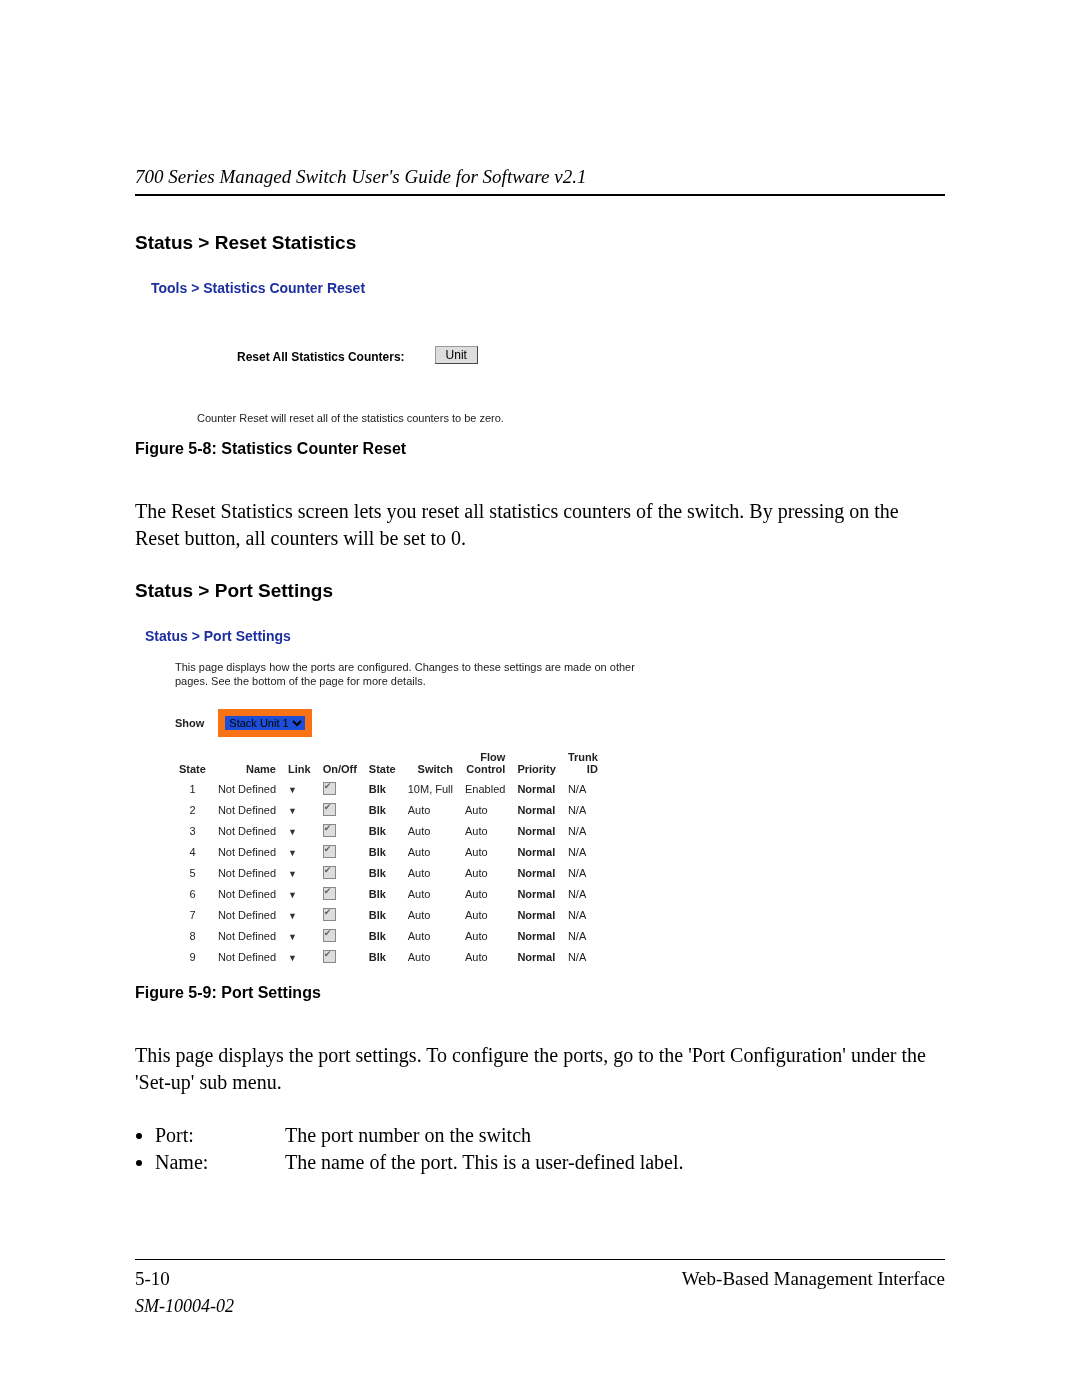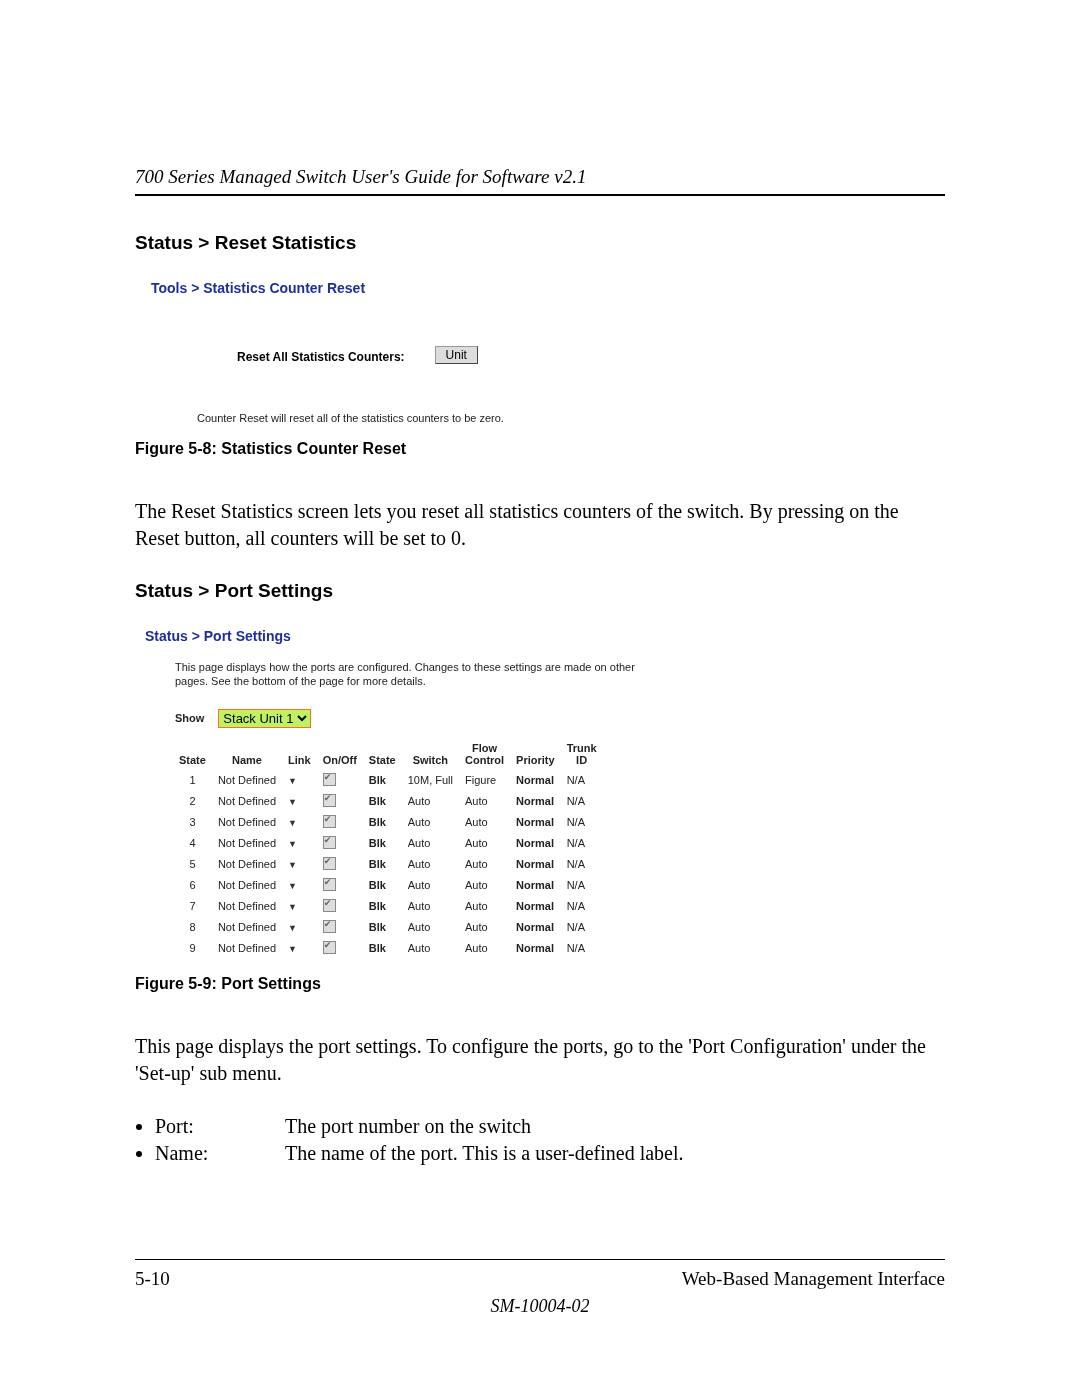--- a/index.html
+++ b/index.html
@@ -97,31 +97,31 @@
   }
   .show-row {
     margin-left: 30px;
     margin-bottom: 12px;
     display: flex;
     align-items: center;
     gap: 14px;
   }
   .show-row .lbl { font-weight: bold; }
   .show-row select {
-    font-size: 13px;
-    border: 1px solid #f97316;
-    background: #bef264;
+    font-size: 11px;
+    border: 7px solid #f97316;
+    background: #1d4ed8;
   }
   table.ports {
     margin-left: 30px;
     border-collapse: collapse;
     font-size: 11px;
   }
   table.ports th {
-    text-align: center;
+    text-align: right;
     font-weight: bold;
     padding: 2px 8px 4px 4px;
     vertical-align: bottom;
   }
   table.ports td {
     padding: 3px 8px 3px 4px;
     vertical-align: middle;
     white-space: nowrap;
   }
   table.ports td.port { text-align: center; }
@@ -152,21 +152,20 @@
     bottom: 96px;
   }
   .footer-line {
     border-top: 1.5px solid #000;
     padding-top: 8px;
     display: flex;
     justify-content: space-between;
     font-size: 19px;
   }
   .docnum {
-    text-align: center;
     font-style: italic;
     font-size: 18px;
     margin-top: 6px;
   }
 </style>
 </head>
 <body>
 
 <div class="page">
 
@@ -221,21 +220,21 @@
         </tr>
       </thead>
       <tbody id="ports-tbody">
           <tr>
             <td class="port">1</td>
             <td>Not Defined</td>
             <td><span class="arrow-down"></span></td>
             <td><span class="chk"></span></td>
             <td class="bold">Blk</td>
             <td>10M, Full</td>
-            <td>Figure</td>
+            <td>Enabled</td>
             <td class="bold">Normal</td>
             <td>N/A</td>
           </tr>
           <tr>
             <td class="port">2</td>
             <td>Not Defined</td>
             <td><span class="arrow-down"></span></td>
             <td><span class="chk"></span></td>
             <td class="bold">Blk</td>
             <td>Auto</td>

